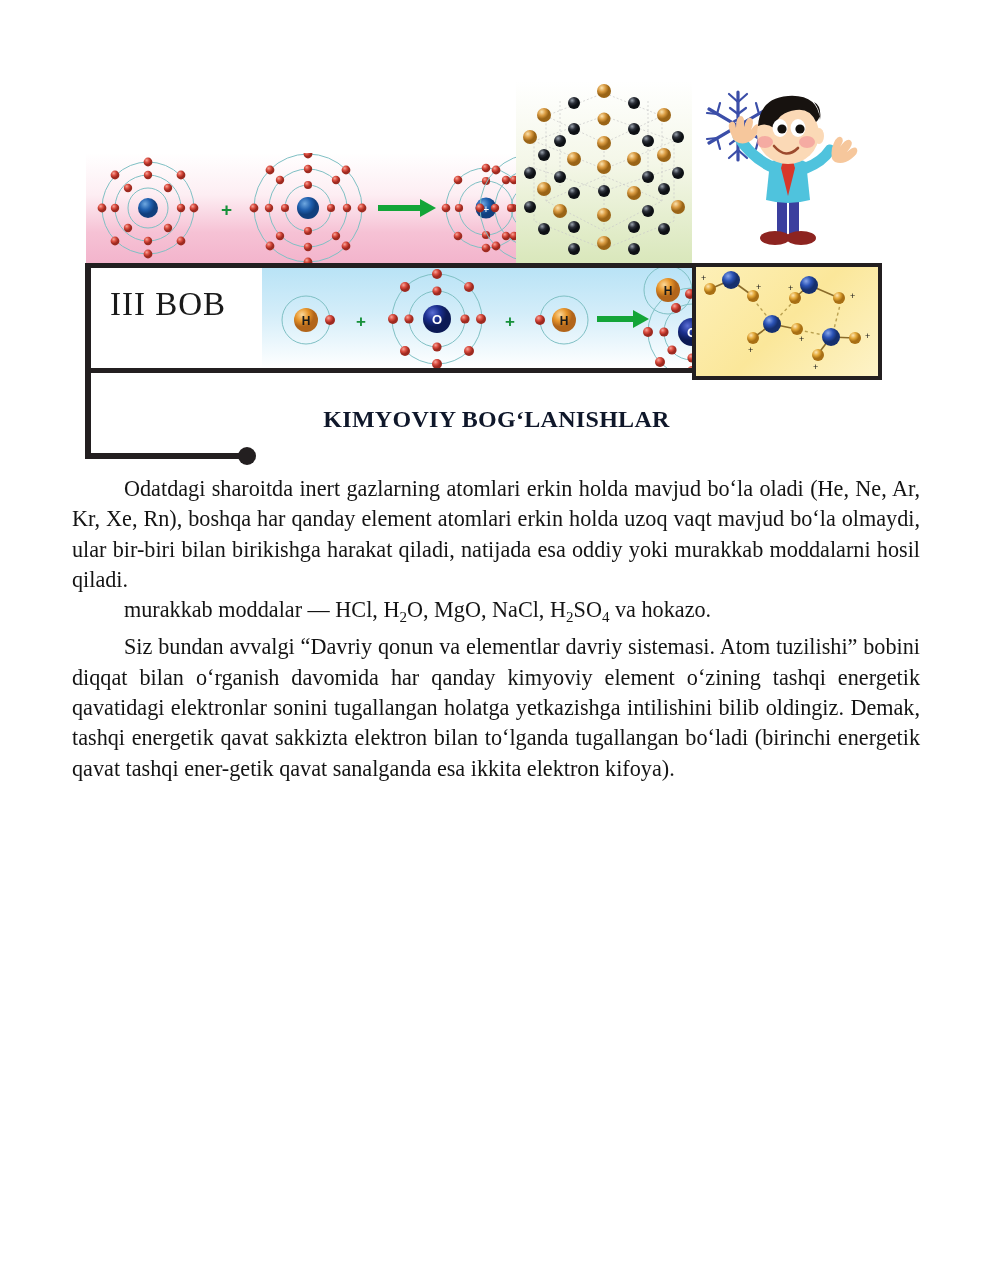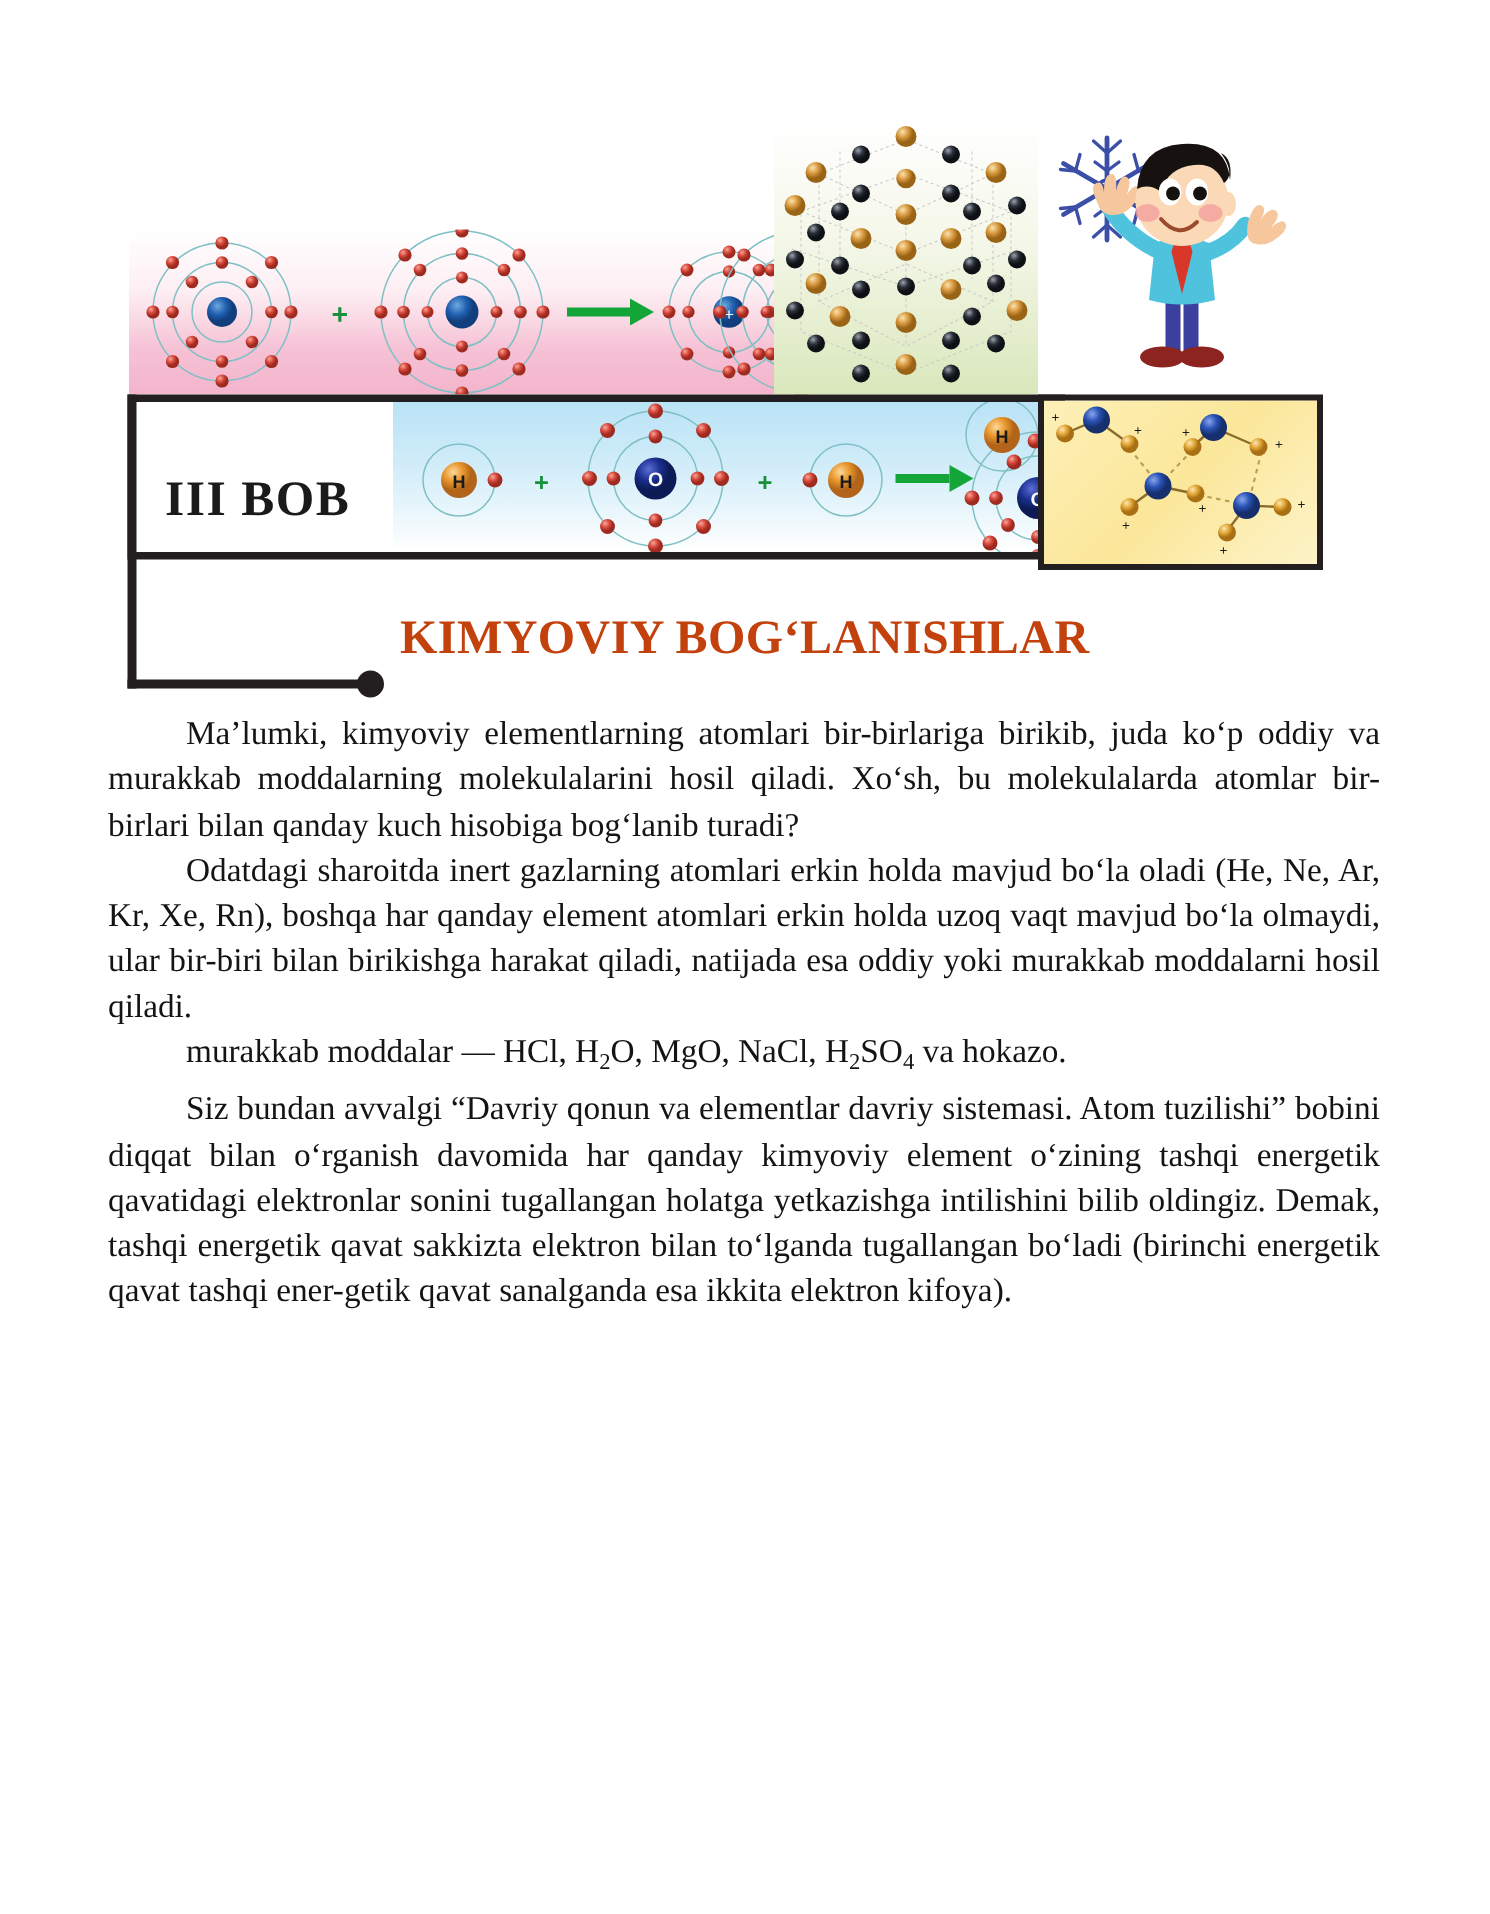--- a/index.html
+++ b/index.html
@@ -75,23 +75,23 @@
     left: 0;
     top: 0;
     width: 172px;
     height: 100%;
     background: #ffffff;
     z-index: 3;
   }
   .bob-label {
     position: absolute;
     left: 20px;
-    top: 47px;
+    top: 18px;
     font-family: "Liberation Serif", "DejaVu Serif", serif;
-    font-weight: bold;
+    font-weight: normal;
     font-size: 33px;
     letter-spacing: 1px;
     color: #1a1a1a;
     z-index: 4;
     white-space: nowrap;
   }
   .panel-water {
     position: absolute;
     left: 172px;
     top: 0;
@@ -142,23 +142,23 @@
   }
 
   
   .chapter-title {
     position: absolute;
     left: 0;
     right: 0;
     top: 406px;
     text-align: center;
     font-weight: bold;
-    font-size: 32px;
+    font-size: 24px;
     letter-spacing: 0.3px;
-    color: #c2410c;
+    color: #0f172a;
   }
 
   .body-text {
     position: absolute;
     left: 72px;
     top: 474px;
     width: 848px;
     font-size: 22.2px;
     line-height: 30.3px;
     text-align: justify;
@@ -619,19 +619,18 @@
           <text x="169" y="72">+</text>
         </g>
       </svg>
     </div>
 
   </div>
 
   <div class="chapter-title">KIMYOVIY BOG‘LANISHLAR</div>
 
   <div class="body-text">
-    <p>Ma’lumki, kimyoviy elementlarning atomlari bir-birlariga birikib, juda ko‘p oddiy va murakkab moddalarning molekulalarini hosil qiladi. Xo‘sh, bu molekulalarda atomlar bir-birlari bilan qanday kuch hisobiga bog‘lanib turadi?</p>
     <p>Odatdagi sharoitda inert gazlarning atomlari erkin holda mavjud bo‘la oladi (He, Ne, Ar, Kr, Xe, Rn), boshqa har qanday element atomlari erkin holda uzoq vaqt mavjud bo‘la olmaydi, ular bir-biri bilan birikishga harakat qiladi, natijada esa oddiy yoki murakkab moddalarni hosil qiladi.</p>
     <p>murakkab moddalar — HCl, H<sub>2</sub>O, MgO, NaCl, H<sub>2</sub>SO<sub>4</sub> va hokazo.</p>
     <p>Siz bundan avvalgi “Davriy qonun va elementlar davriy sistemasi. Atom tuzilishi” bobini diqqat bilan o‘rganish davomida har qanday kimyoviy element o‘zining tashqi energetik qavatidagi elektronlar sonini tugallangan holatga yetkazishga intilishini bilib oldingiz. Demak, tashqi energetik qavat sakkizta elektron bilan to‘lganda tugallangan bo‘ladi (birinchi energetik qavat tashqi ener-getik qavat sanalganda esa ikkita elektron kifoya).</p>
   </div>
 
 </div>
 
 </body></html>

